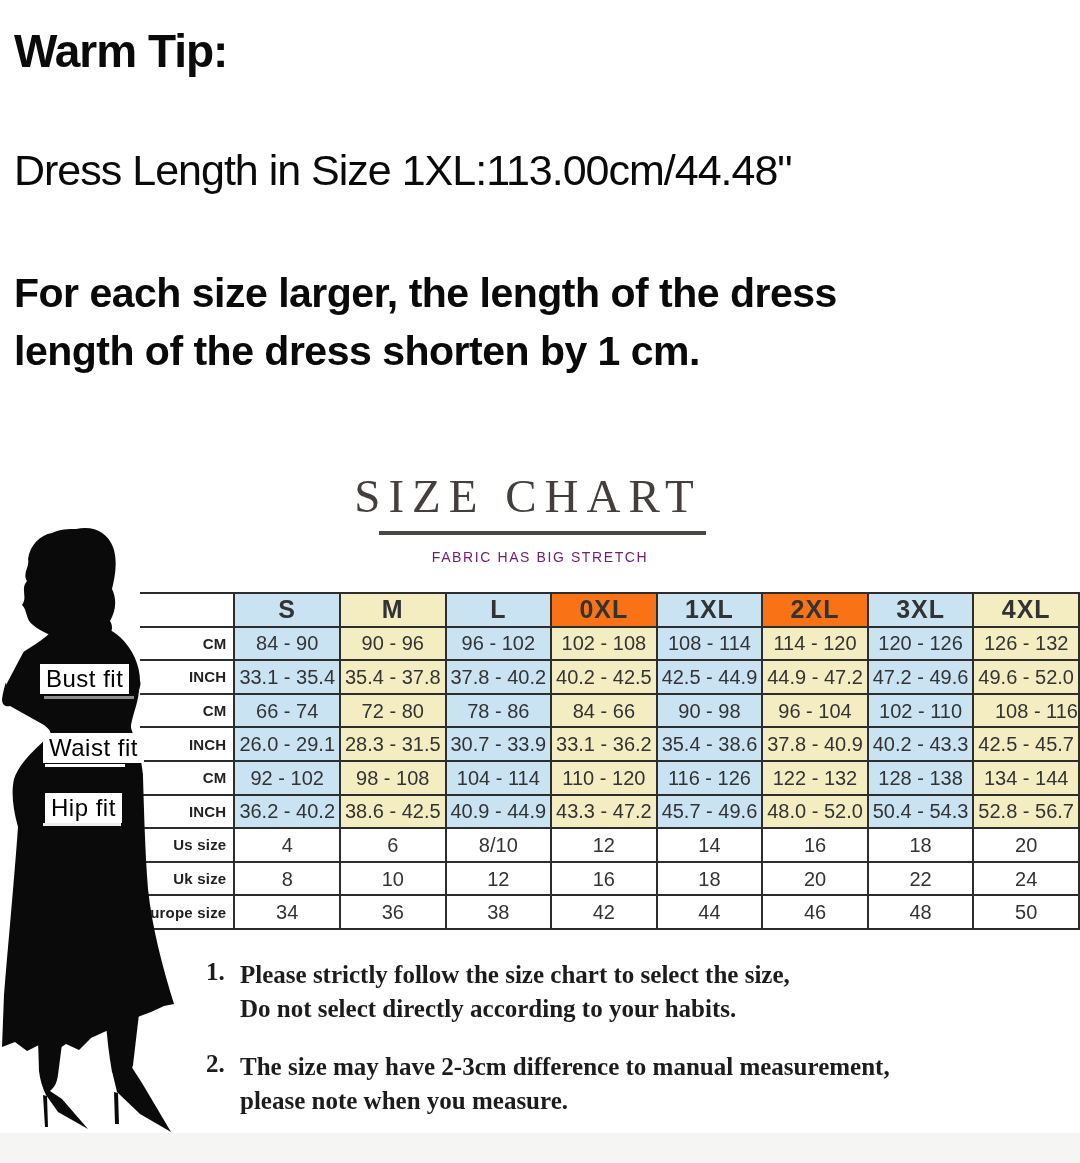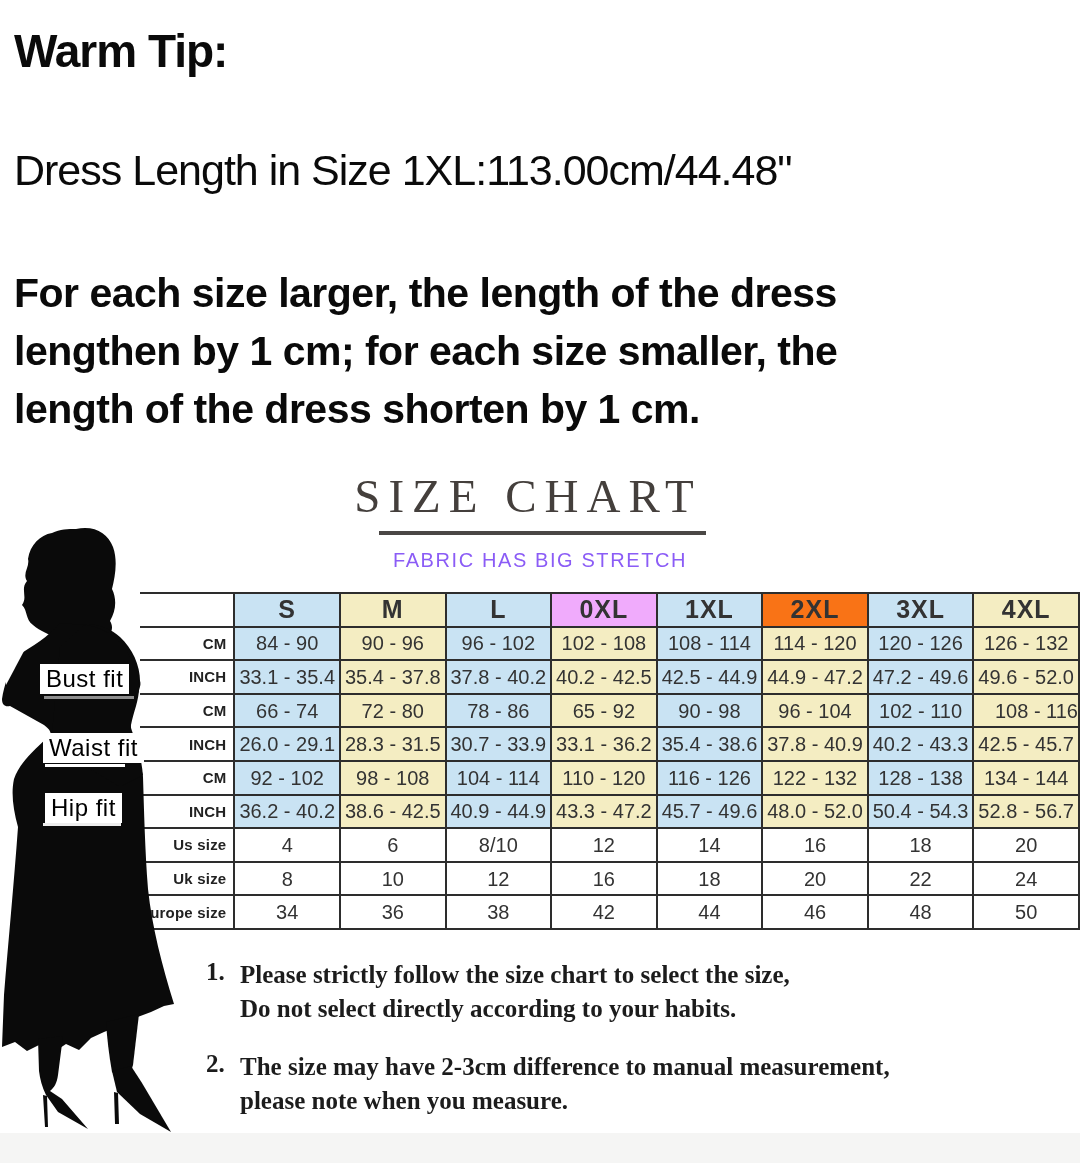--- a/index.html
+++ b/index.html
@@ -9,21 +9,21 @@
   }
   
   .warm-tip{position:absolute;left:14px;top:24px;font-size:46px;font-weight:bold;letter-spacing:-1px;}
   .dress-length{position:absolute;left:14px;top:146px;font-size:43px;font-weight:400;letter-spacing:-1px;white-space:nowrap;}
   .size-para{position:absolute;left:14px;top:264px;font-size:41px;font-weight:bold;line-height:58px;letter-spacing:-0.5px;}
   
   .sc-title{position:absolute;left:0;top:469px;width:1056px;text-align:center;
     font-family:"Liberation Serif",serif;font-size:47px;letter-spacing:8px;color:#443f3c;}
   .sc-underline{position:absolute;left:379px;top:531px;width:327px;height:4px;background:#4a4745;}
   .sc-subtitle{position:absolute;left:0;top:549px;width:1080px;text-align:center;
-    font-size:20px;letter-spacing:1.6px;color:#8b5cf6;font-weight:400;}
+    font-size:14px;letter-spacing:1.6px;color:#701a75;font-weight:400;}
   
   .size-table-wrap{position:absolute;left:140px;top:592px;}
   table.size-table{border-collapse:collapse;table-layout:fixed;}
   table.size-table td{
     border:2px solid #2d2d2d;height:31.6px;padding:0;text-align:center;
     font-size:20px;color:#333;line-height:1;white-space:nowrap;
   }
   table.size-table td.lbl{
     border-left:none;background:#fff;text-align:right;padding-right:7px;
     font-size:15px;font-weight:600;color:#222;letter-spacing:0.2px;
@@ -51,21 +51,20 @@
 </style>
 </head>
 <body>
 
 <div id="canvas">
 
   <div class="warm-tip">Warm Tip:</div>
   <div class="dress-length">Dress Length in Size 1XL:113.00cm/44.48"</div>
   <div class="size-para">
     <div>For each size larger, the length of the dress</div>
-    <div>lengthen by 1 cm; for each size smaller, the</div>
     <div>length of the dress shorten by 1 cm.</div>
   </div>
 
   <div class="sc-title">SIZE CHART</div>
   <div class="sc-underline"></div>
   <div class="sc-subtitle">FABRIC HAS BIG STRETCH</div>
 
   <div class="bottom-band"></div>
 
   <svg class="silhouette" viewBox="0 0 230 610" xmlns="http://www.w3.org/2000/svg" aria-hidden="true">
@@ -134,21 +133,21 @@
           <col style="width:107px">
           <col style="width:107px">
           <col style="width:107px">
       </colgroup>
       <tbody>
           <tr>
             <td class="lbl"></td>
             <td class="hdr" style="background: rgb(201, 227, 243);">S</td>
             <td class="hdr" style="background: rgb(244, 237, 194);">M</td>
             <td class="hdr" style="background: rgb(201, 227, 243);">L</td>
-            <td class="hdr" style="background: #f0abfc; margin-left: 17px;">0XL</td>
+            <td class="hdr" style="background: #f97316; margin-left: 17px;">0XL</td>
             <td class="hdr" style="background: rgb(201, 227, 243);">1XL</td>
             <td class="hdr" style="background: #f97316;">2XL</td>
             <td class="hdr" style="background: rgb(201, 227, 243);">3XL</td>
             <td class="hdr" style="background: rgb(244, 237, 194);">4XL</td>
           </tr>
           <tr>
             <td class="lbl">CM</td>
             <td style="background: rgb(201, 227, 243);">84 - 90</td>
             <td style="background: rgb(244, 237, 194);">90 - 96</td>
             <td style="background: rgb(201, 227, 243);">96 - 102</td>
@@ -167,21 +166,21 @@
             <td style="background: rgb(201, 227, 243);">42.5 - 44.9</td>
             <td style="background: rgb(244, 237, 194);">44.9 - 47.2</td>
             <td style="background: rgb(201, 227, 243);">47.2 - 49.6</td>
             <td style="background: rgb(244, 237, 194);">49.6 - 52.0</td>
           </tr>
           <tr>
             <td class="lbl">CM</td>
             <td style="background: rgb(201, 227, 243);">66 - 74</td>
             <td style="background: rgb(244, 237, 194);">72 - 80</td>
             <td style="background: rgb(201, 227, 243);">78 - 86</td>
-            <td style="background: rgb(244, 237, 194);">65 - 92</td>
+            <td style="background: rgb(244, 237, 194);">84 - 66</td>
             <td style="background: rgb(201, 227, 243);">90 - 98</td>
             <td style="background: rgb(244, 237, 194);">96 - 104</td>
             <td style="background: rgb(201, 227, 243);">102 - 110</td>
             <td style="background: rgb(244, 237, 194); text-align: right;">108 - 116</td>
           </tr>
           <tr>
             <td class="lbl">INCH</td>
             <td style="background: rgb(201, 227, 243);">26.0 - 29.1</td>
             <td style="background: rgb(244, 237, 194);">28.3 - 31.5</td>
             <td style="background: rgb(201, 227, 243);">30.7 - 33.9</td>

